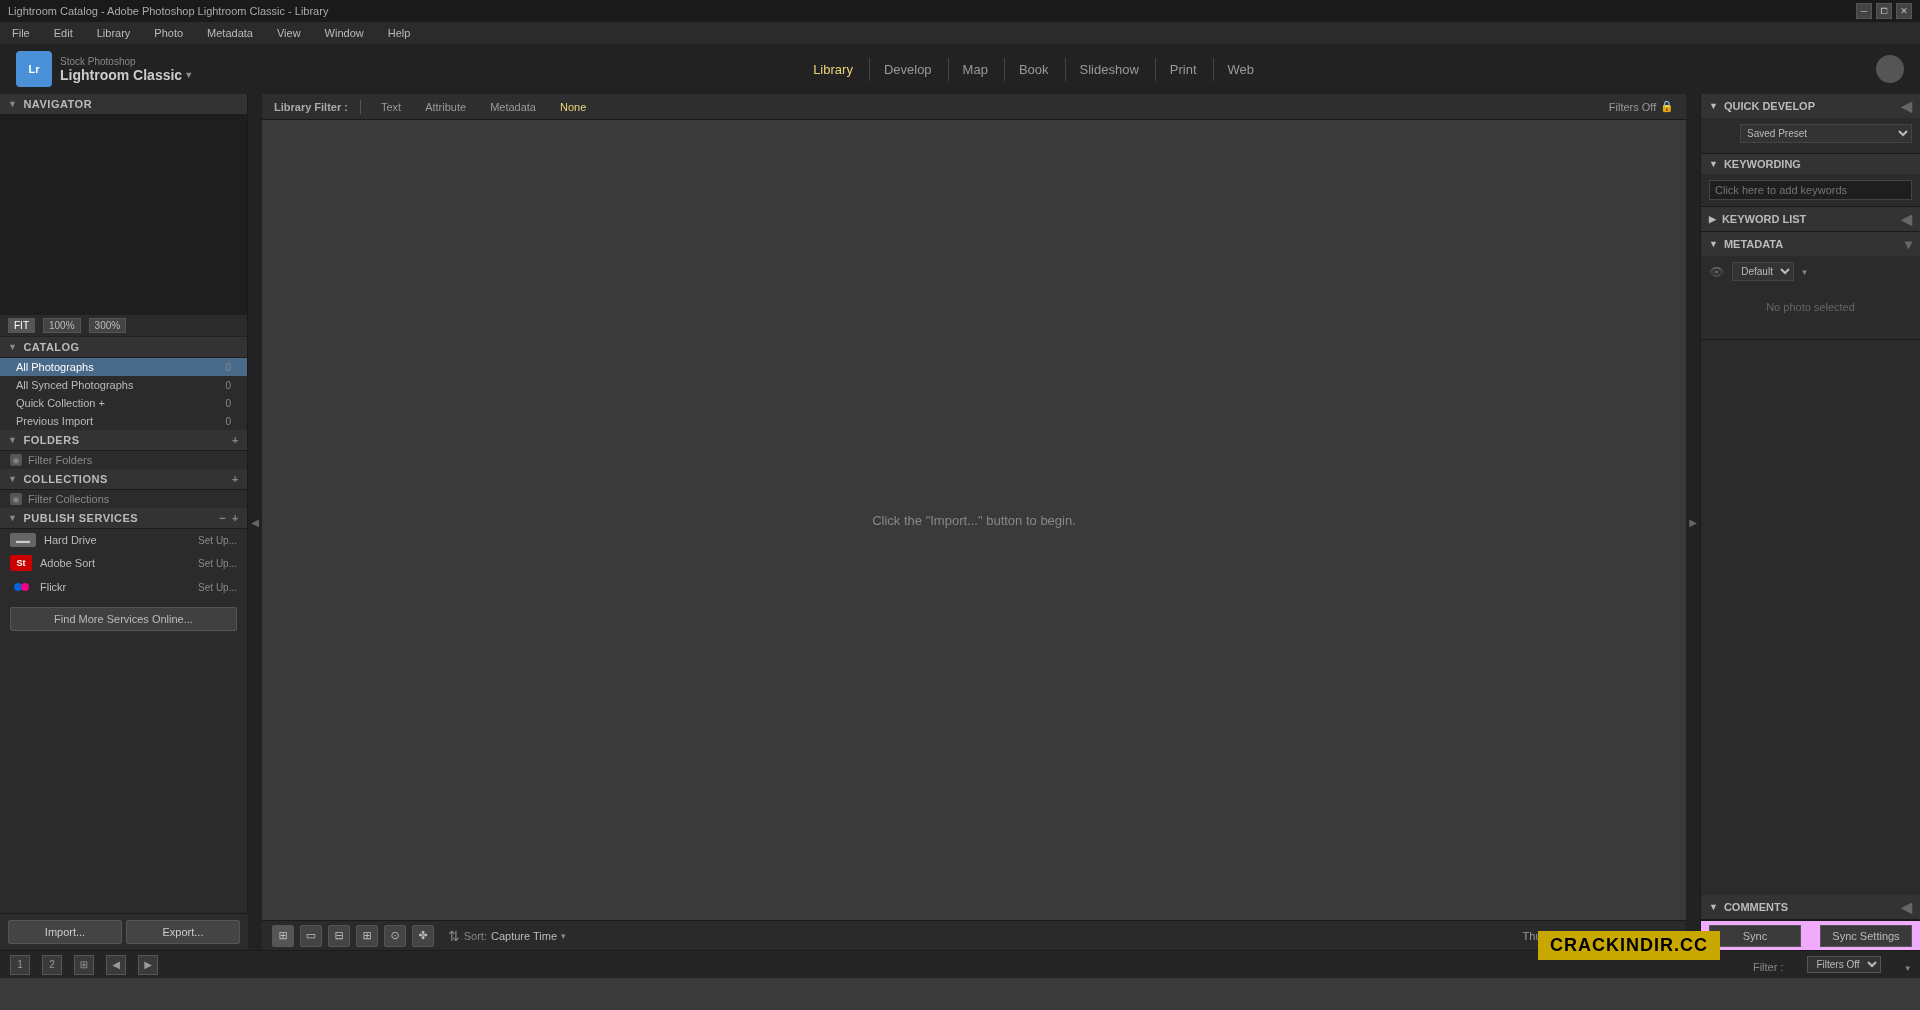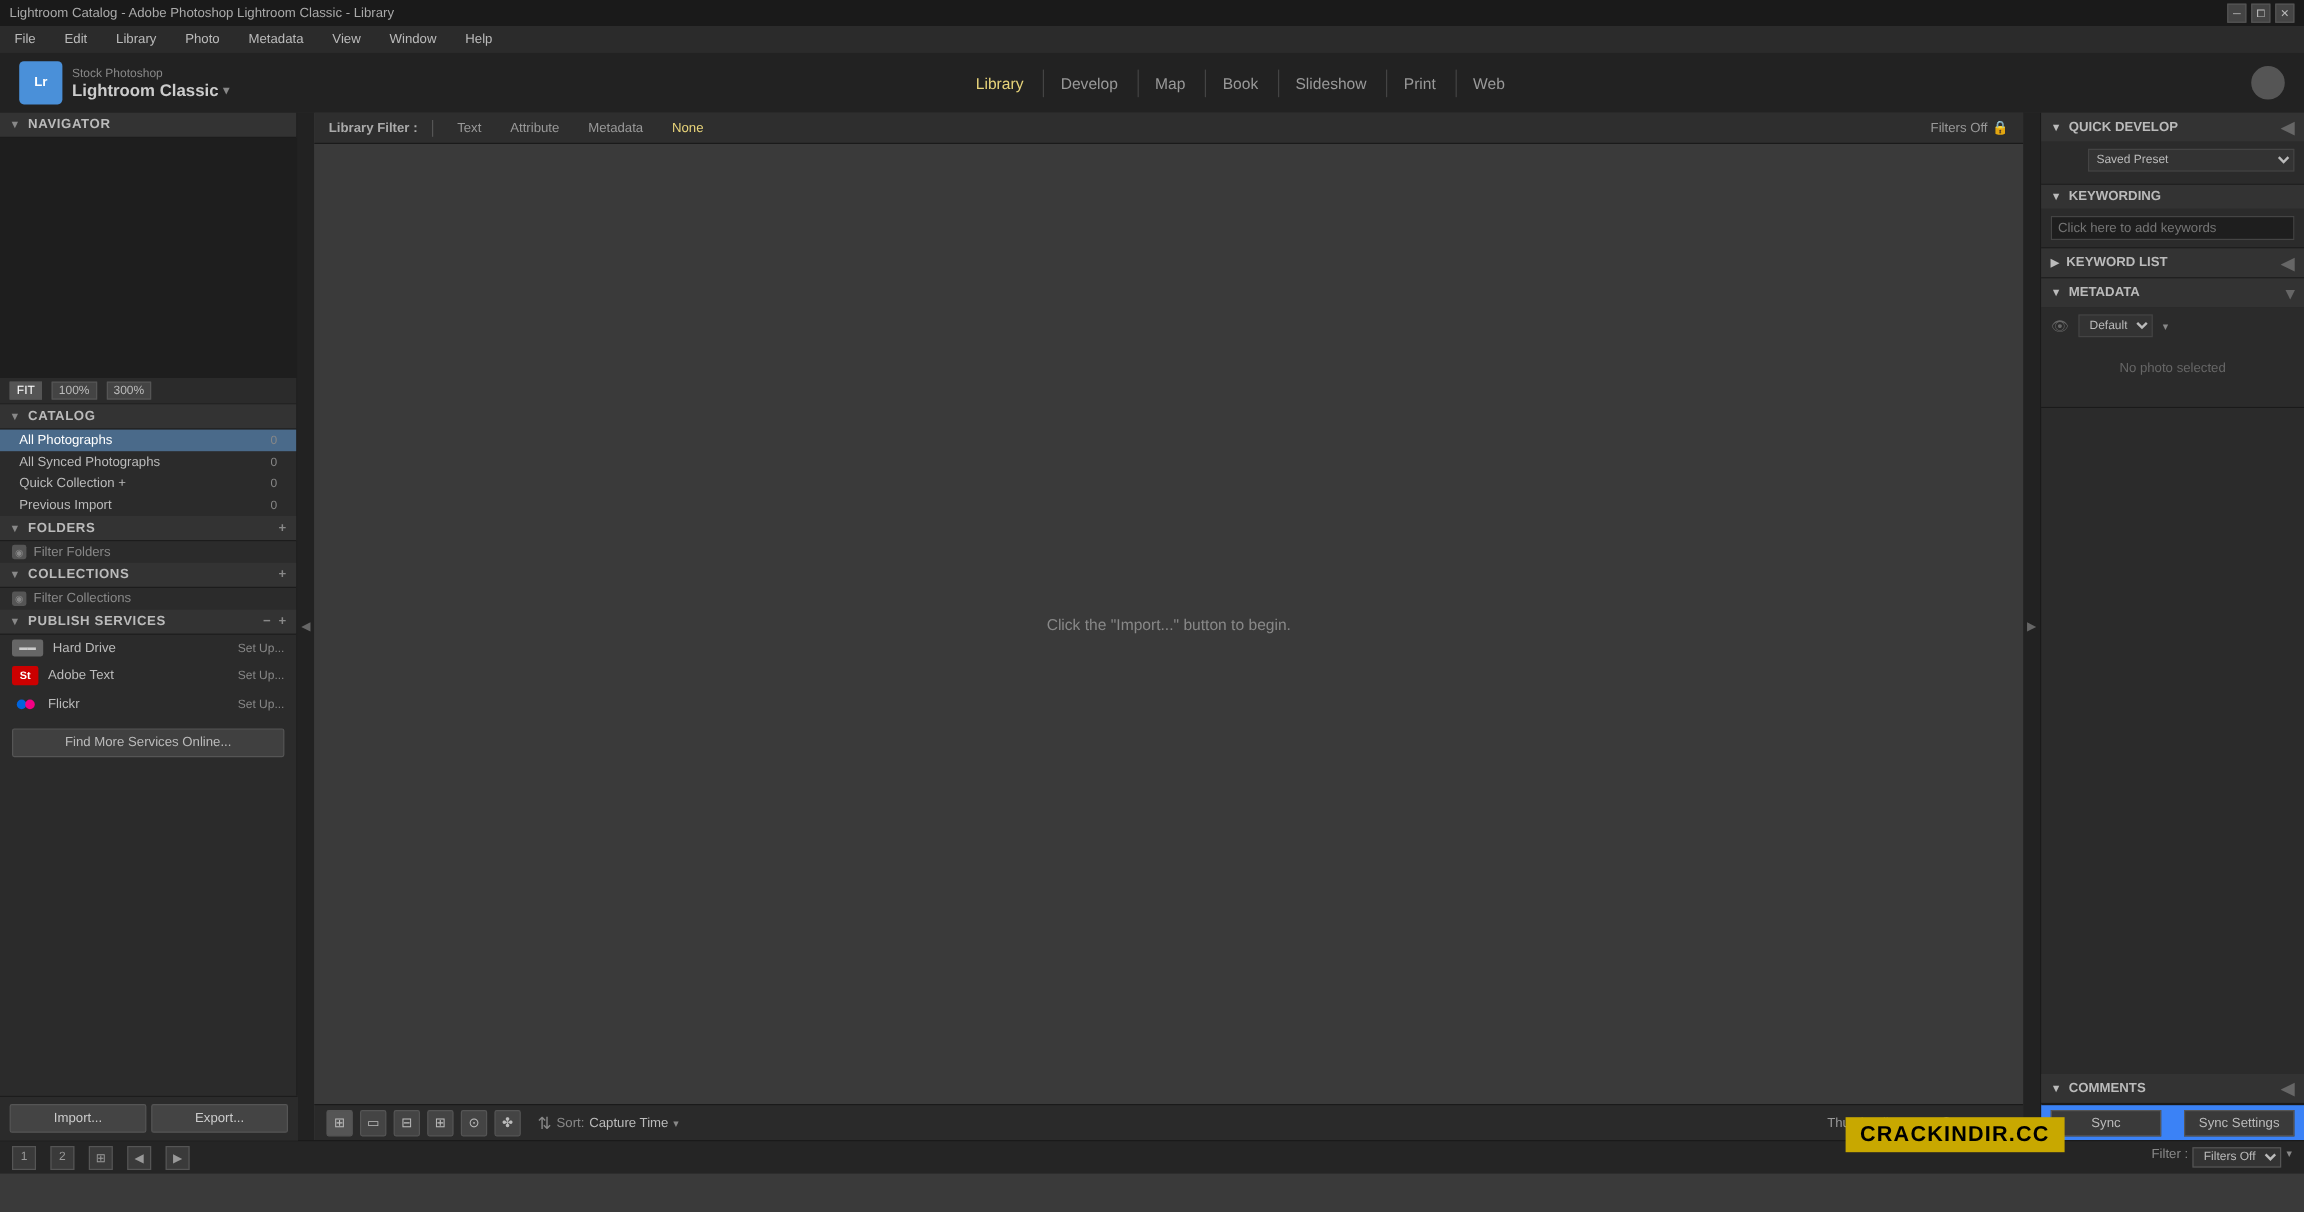--- a/index.html
+++ b/index.html
@@ -501,21 +501,21 @@
       padding: 20px 0;
     }
 
     .comments-section {
       margin-top: auto;
     }
 
     
     #sync-bar {
       height: 30px;
-      background: #3b82f6;
+      background: #f0abfc;
       border-top: 1px solid #1a1a1a;
       display: flex;
       align-items: center;
       padding: 0 8px;
       gap: 19px;
     }
     .sync-btn {
       flex: 1;
       height: 22px;
       background: #3a3a3a;
@@ -548,22 +548,22 @@
       border: 1px solid #555;
       display: flex;
       align-items: center;
       justify-content: center;
       cursor: pointer;
       color: #999;
       font-size: 10px;
     }
     .filmstrip-right {
       display: flex;
-      align-items: flex-start;
-      gap: 4px;
+      align-items: flex-end;
+      gap: 24px;
       font-size: 11px;
       color: #888;
     }
     .filter-select {
       background: #333;
       border: 1px solid #555;
       color: #bbb;
       font-size: 10px;
       padding: 1px 4px;
     }
@@ -703,21 +703,21 @@
     </div>
     <div class="publish-service">
       <div class="service-icon hdd-icon" style="width:26px;height:14px;background:#666;border-radius:2px;display:flex;align-items:center;justify-content:center;">
         <span style="font-size:7px;color:#ccc;">▬▬</span>
       </div>
       <span>Hard Drive</span>
       <span class="setup-btn">Set Up...</span>
     </div>
     <div class="publish-service">
       <div class="service-icon adobe-st-icon" style="width:22px;height:16px;background:#c00;border-radius:2px;display:flex;align-items:center;justify-content:center;color:#fff;font-size:9px;font-weight:bold;">St</div>
-      <span>Adobe Text</span>
+      <span>Adobe Sort</span>
       <span class="setup-btn">Set Up...</span>
     </div>
     <div class="publish-service">
       <div class="service-icon" style="width:22px;height:16px;display:flex;align-items:center;gap:2px;">
         <span style="width:8px;height:8px;background:#0063dc;border-radius:50%;display:inline-block;"></span>
         <span style="width:8px;height:8px;background:#f40084;border-radius:50%;display:inline-block;margin-left:-3px;"></span>
       </div>
       <span>Flickr</span>
       <span class="setup-btn">Set Up...</span>
     </div>

